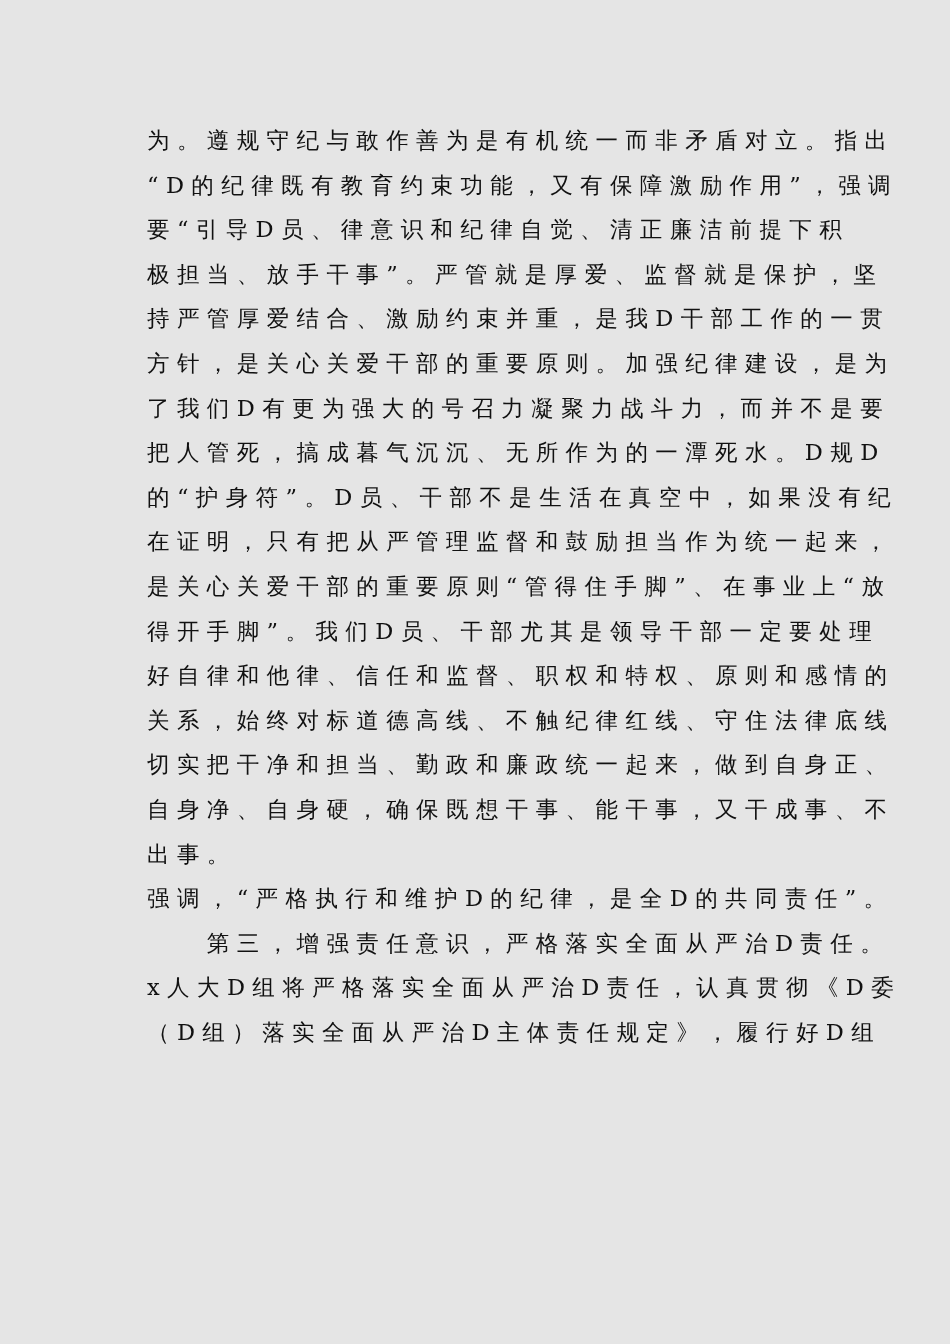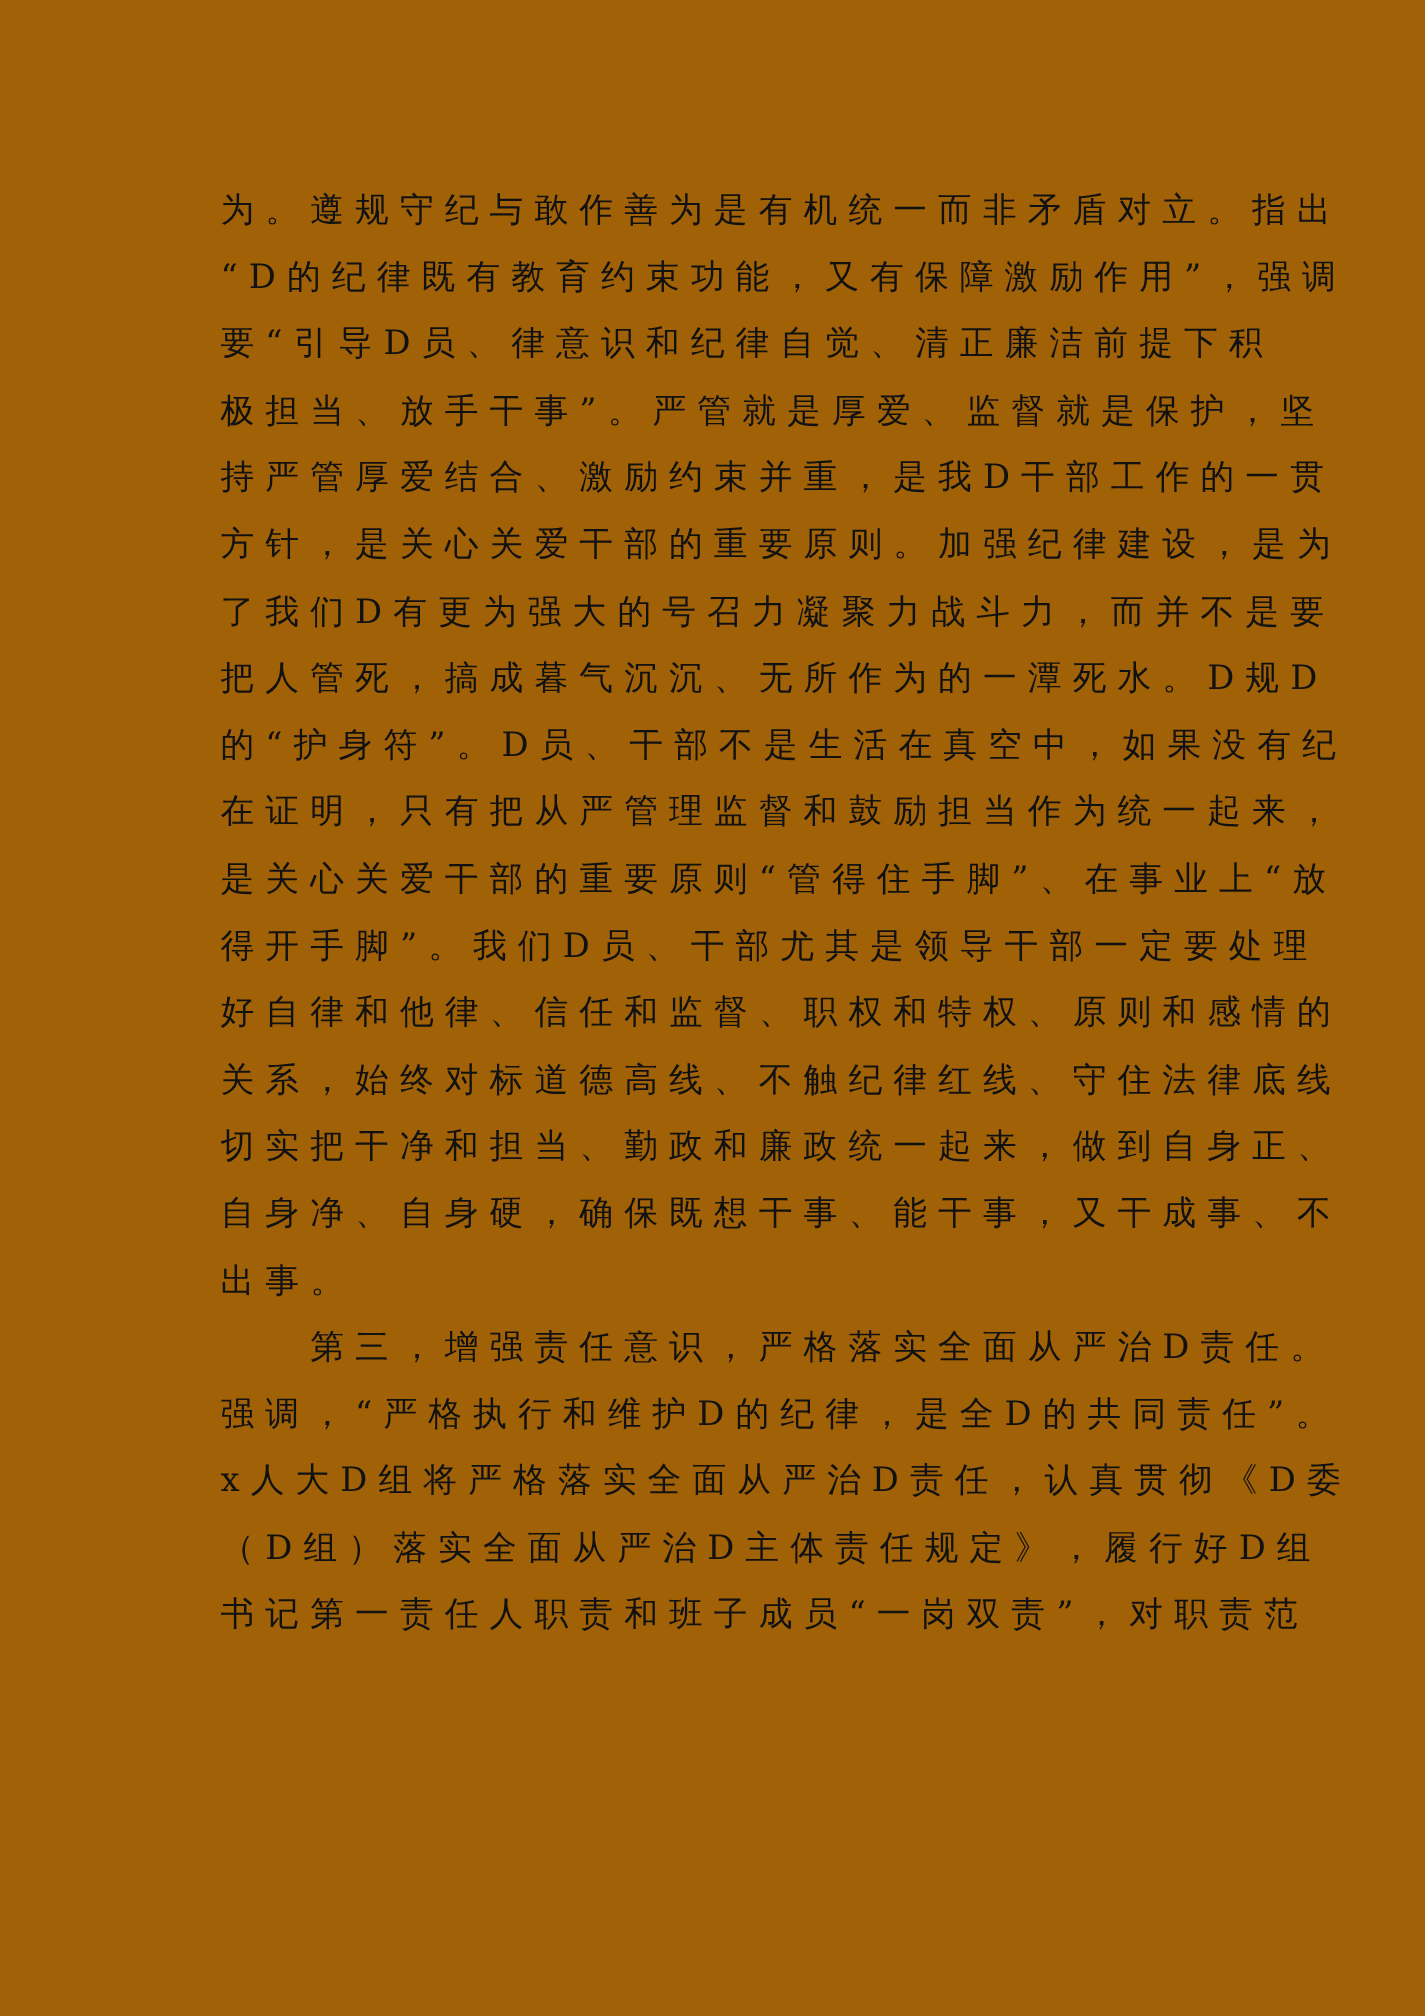--- a/index.html
+++ b/index.html
@@ -12,21 +12,21 @@
       height: 1344px;
       position: relative;
       overflow: hidden;
     }
     .page {
       position: absolute;
       left: 0;
       top: 0;
       width: 950px;
       height: 1344px;
-      background: #a16207;
+      background: #e5e5e5;
     }
     .text-block {
       position: absolute;
       left: 147px;
       top: 118px;
       width: 670px;
       color: #111111;
       font-family: "DejaVu Serif", "Liberation Serif", serif;
       font-size: 22.5px;
       letter-spacing: 7.4px;
@@ -53,19 +53,18 @@
     <span class="line">把人管死，搞成暮气沉沉、无所作为的一潭死水。D规D</span>
     <span class="line">的“护身符”。D员、干部不是生活在真空中，如果没有纪</span>
     <span class="line">在证明，只有把从严管理监督和鼓励担当作为统一起来，</span>
     <span class="line">是关心关爱干部的重要原则“管得住手脚”、在事业上“放</span>
     <span class="line">得开手脚”。我们D员、干部尤其是领导干部一定要处理</span>
     <span class="line">好自律和他律、信任和监督、职权和特权、原则和感情的</span>
     <span class="line">关系，始终对标道德高线、不触纪律红线、守住法律底线</span>
     <span class="line">切实把干净和担当、勤政和廉政统一起来，做到自身正、</span>
     <span class="line">自身净、自身硬，确保既想干事、能干事，又干成事、不</span>
     <span class="line">出事。</span>
+    <span class="line">强调，“严格执行和维护D的纪律，是全D的共同责任”。</span>
     <span class="line">　　第三，增强责任意识，严格落实全面从严治D责任。</span>
-    <span class="line">强调，“严格执行和维护D的纪律，是全D的共同责任”。</span>
     <span class="line">x人大D组将严格落实全面从严治D责任，认真贯彻《D委</span>
     <span class="line">（D组）落实全面从严治D主体责任规定》，履行好D组</span>
-    <span class="line">书记第一责任人职责和班子成员“一岗双责”，对职责范</span>
   </div>
 </div>
 
 </body></html>

